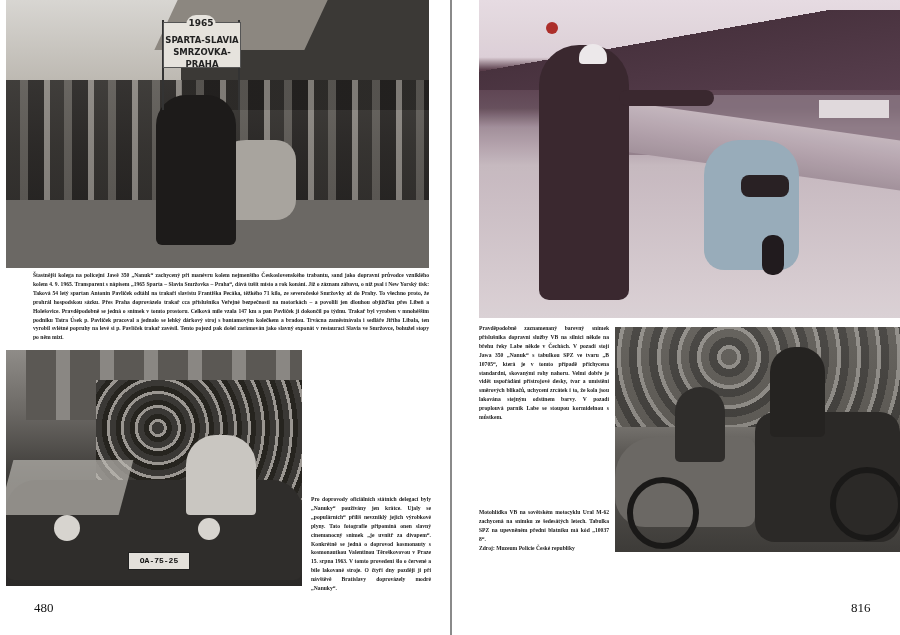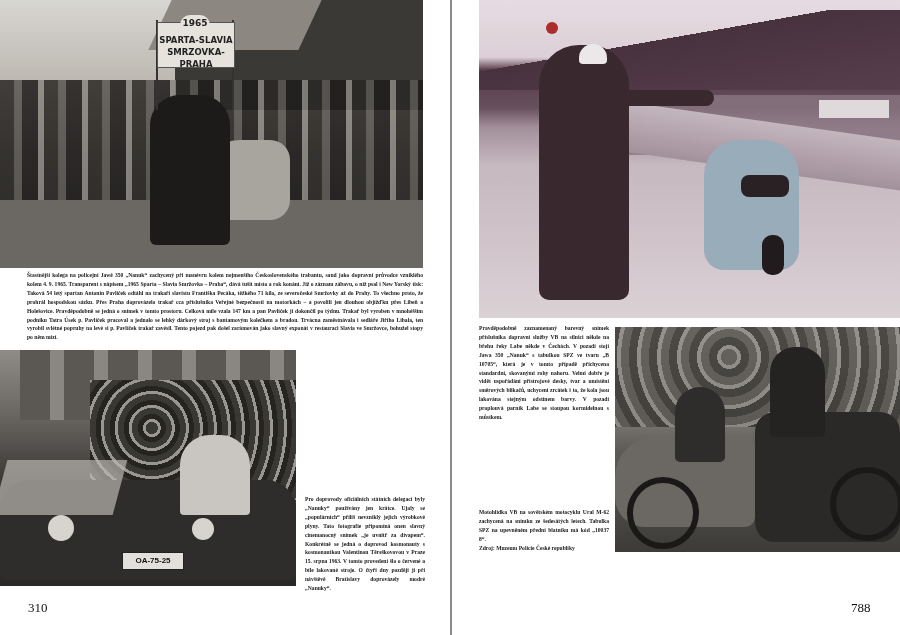--- a/index.html
+++ b/index.html
@@ -1,19 +1,19 @@
 <!DOCTYPE html>
 <html><head>
 <meta charset="utf-8">
 <style>
   html, body { margin:0; padding:0; }
   body { width:900px; height:635px; position:relative; background:#ffffff; overflow:hidden;
          font-family:"DejaVu Serif", serif; color:#111; }
   .page { position:absolute; top:0; height:635px; background:#fff; }
-  .page-left { left:0; width:418px; }
+  .page-left { left:6px; width:418px; }
   .page-right { left:452px; width:448px; }
   .gutter { position:absolute; left:450px; top:0; width:2px; height:635px; background:#8a8a8a; }
   .photo { position:absolute; overflow:hidden; }
   .caption { position:absolute; font-family:"Liberation Serif", serif; font-size:5.6px; line-height:8.9px;
              font-weight:bold; color:#1a1a1a; text-align:justify; }
   .page-num { position:absolute; top:600px; font-family:"Liberation Serif", serif; font-size:13px; color:#111; }
 
   
   .p1 { left:0; top:0; width:423px; height:268px;
         background: linear-gradient(180deg, #d8d6d2 0%, #bdb9b2 30%, #7a7670 55%, #55524e 75%, #6d6a66 100%); }
@@ -34,21 +34,21 @@
   .p2 { left:0; top:350px; width:296px; height:236px;
         background: linear-gradient(180deg, #8f8c88 0%, #6d6a66 25%, #3b3936 55%, #2a2827 100%); }
   .p2 .bldg { position:absolute; left:20px; top:0; width:276px; height:70px;
         background: repeating-linear-gradient(90deg, #5b5854 0 30px, #8a8783 30px 44px); }
   .p2 .crowd { position:absolute; left:90px; top:30px; width:206px; height:120px;
         background: repeating-radial-gradient(circle at 30% 40%, #3a3835 0 6px, #9a9691 6px 9px, #26241f 9px 14px); }
   .p2 .car { position:absolute; left:0; top:130px; width:296px; height:100px; background:#2f2d2b; border-radius:30px 30px 8px 8px; }
   .p2 .windshield { position:absolute; left:0; top:110px; width:120px; height:55px; background:#b9b6b1; opacity:.7; transform:skewX(-15deg); }
   .p2 .driver { position:absolute; left:180px; top:85px; width:70px; height:80px; background:#c9c6c1; border-radius:30px 30px 4px 4px; }
   .p2 .plate { position:absolute; left:122px; top:202px; width:60px; height:16px; background:#e3e0db; border:1px solid #222;
-        font-family:Liberation Sans, sans-serif; font-size:8px; font-weight:bold; color:#111; text-align:center; line-height:16px; }
+        font-family:Liberation Mono, monospace; font-size:8px; font-weight:bold; color:#111; text-align:center; line-height:16px; }
   .p2 .lamp1 { position:absolute; left:48px; top:165px; width:26px; height:26px; border-radius:50%; background:#d7d4cf; }
   .p2 .lamp2 { position:absolute; left:192px; top:168px; width:22px; height:22px; border-radius:50%; background:#d7d4cf; }
 
   
   .p3 { left:27px; top:0; width:421px; height:318px;
         background: linear-gradient(180deg, #eee3ea 0%, #e4d6de 18%, #5c3f4d 22%, #6b5360 34%, #a894a0 40%, #cdbfc6 52%, #e2d8dc 100%); }
   .p3 .hill { position:absolute; left:0; top:10px; width:421px; height:80px;
         background: linear-gradient(170deg, transparent 0 40%, #4b3441 40%, #5a4050 100%); }
   .p3 .river { position:absolute; left:150px; top:95px; width:271px; height:60px; background:#8e7a87; opacity:.8; }
   .p3 .wall { position:absolute; left:130px; top:120px; width:291px; height:50px;
@@ -104,21 +104,21 @@
     <div class="car"></div>
     <div class="windshield"></div>
     <div class="driver"></div>
     <div class="lamp1"></div>
     <div class="lamp2"></div>
     <div class="plate">OA-75-25</div>
   </div>
 
   <div class="caption" style="left:305px; top:495px; width:120px;">Pro doprovody oficiálních státních delegací byly „Nanuky“ používány jen krátce. Ujaly se „populárních“ příliš nevzniklý jejich výrobkové plyny. Tato fotografie připomíná onen slavný cinemanocný snímek „je uvnitř za dívapem“. Konkrétně se jedná o doprovod kosmonauty s kosmonautkou Valentinou Těreškovovou v Praze 15. srpna 1963. V tomto provedení šlo o červené a bíle lakované stroje. O čtyři dny později ji při návštěvě Bratislavy doprovázely modré „Nanuky“.</div>
 
-  <div class="page-num" style="left:28px;">310</div>
+  <div class="page-num" style="left:28px;">480</div>
 </div>
 
 <div class="gutter"></div>
 
 <div class="page page-right">
   <div class="photo p3">
     <div class="hill"></div>
     <div class="river"></div>
     <div class="boat"></div>
     <div class="wall"></div>
@@ -142,14 +142,14 @@
     <div class="rider2"></div>
     <div class="w1"></div>
     <div class="w2"></div>
   </div>
 
   <div class="caption" style="left:27px; top:508px; width:130px;">
     <span>Motohlídka VB na sovětském motocyklu Ural M-62 zachycená na snímku ze šedesátých letech. Tabulka SPZ na upevněném přední blatníku má kód „10037 8“.</span><br>
     <span>Zdroj: Muzeum Policie České republiky</span>
   </div>
 
-  <div class="page-num" style="left:399px;">788</div>
+  <div class="page-num" style="left:399px;">816</div>
 </div>
 
 </body></html>

